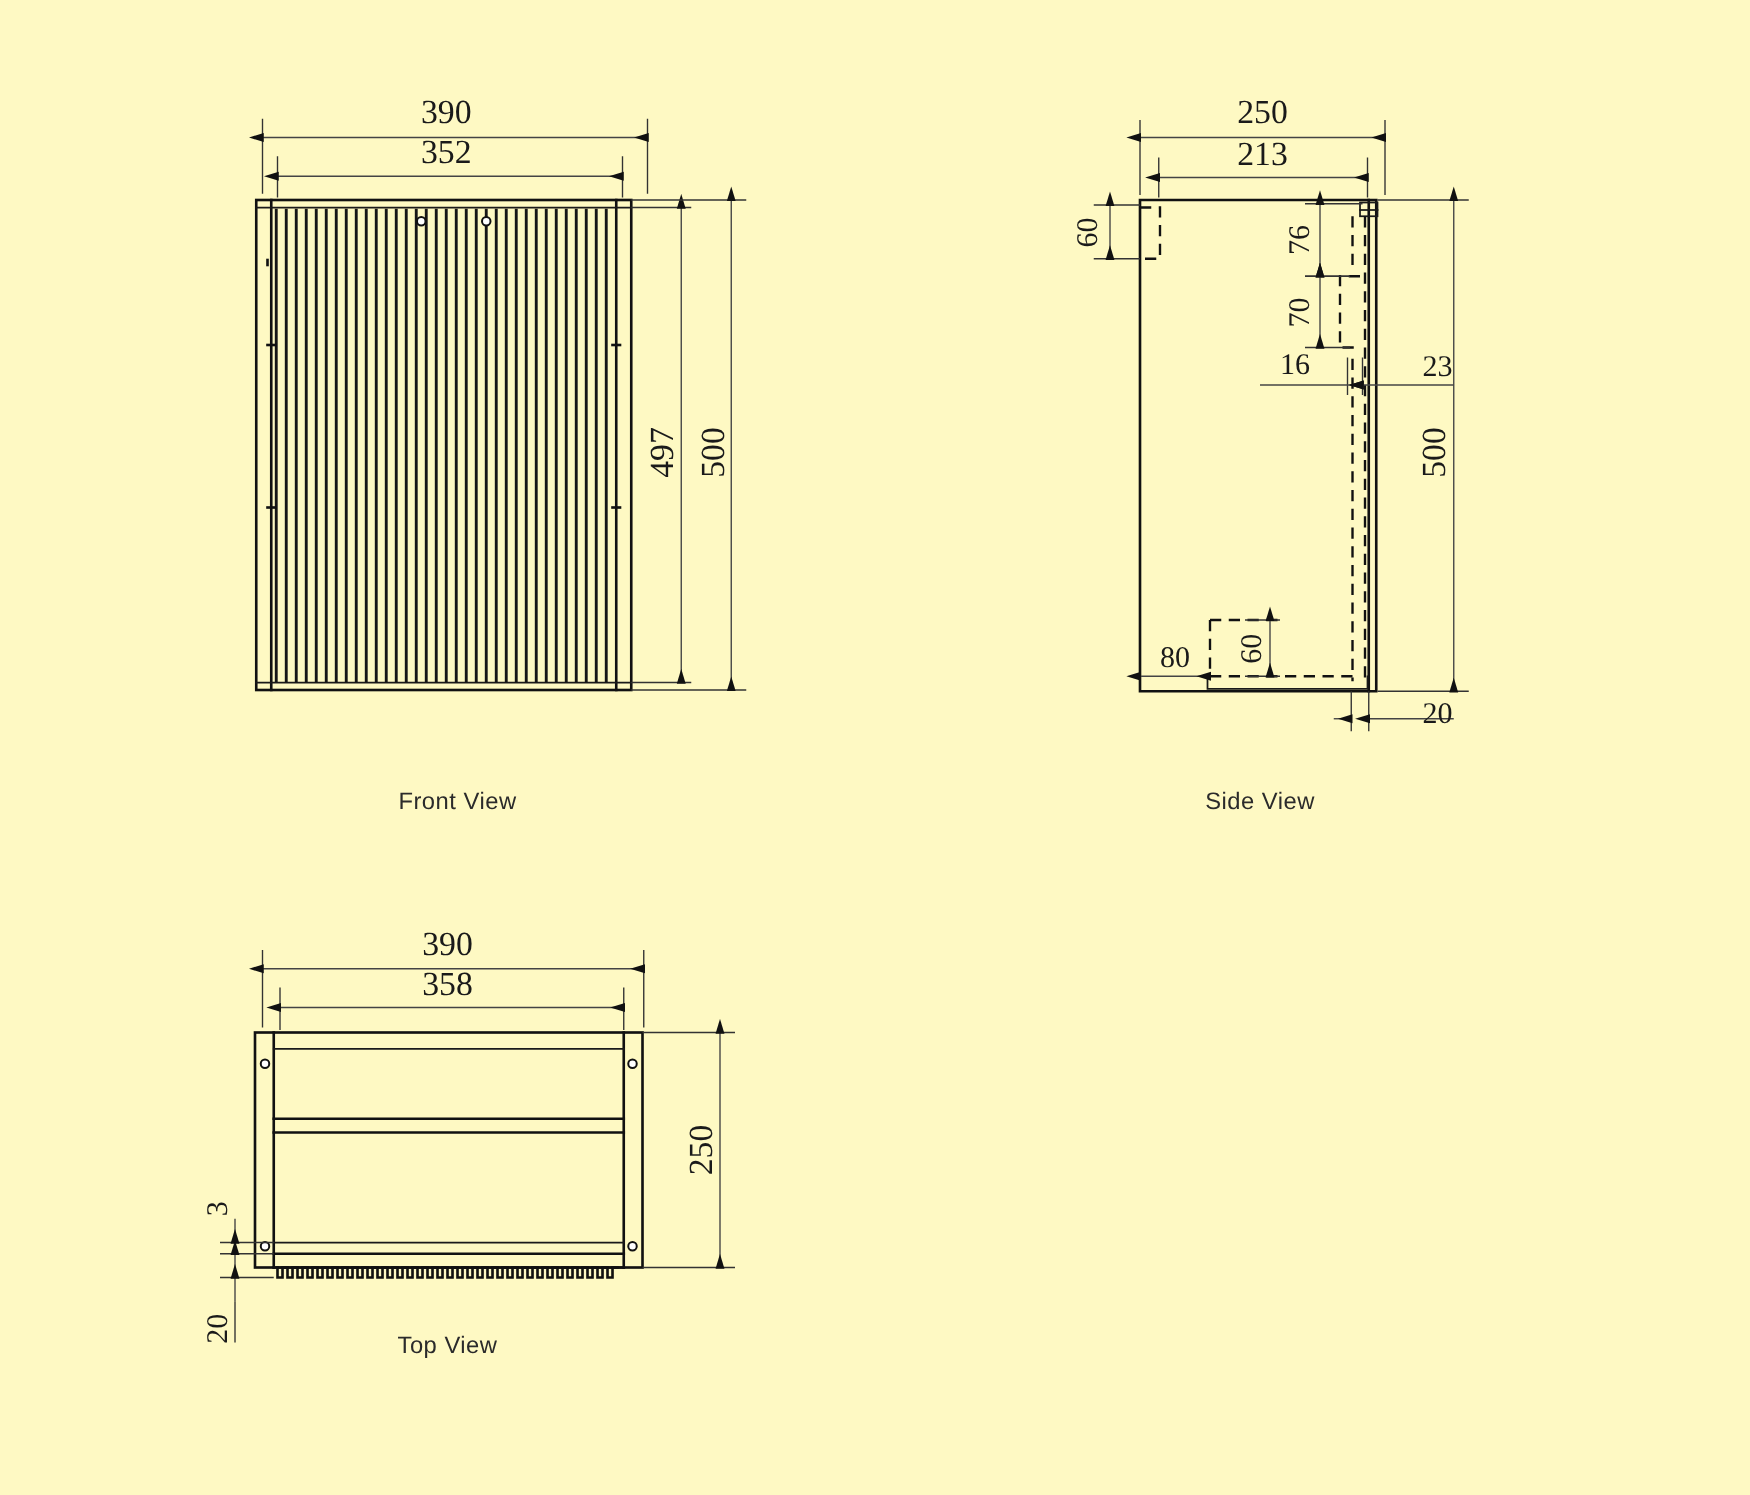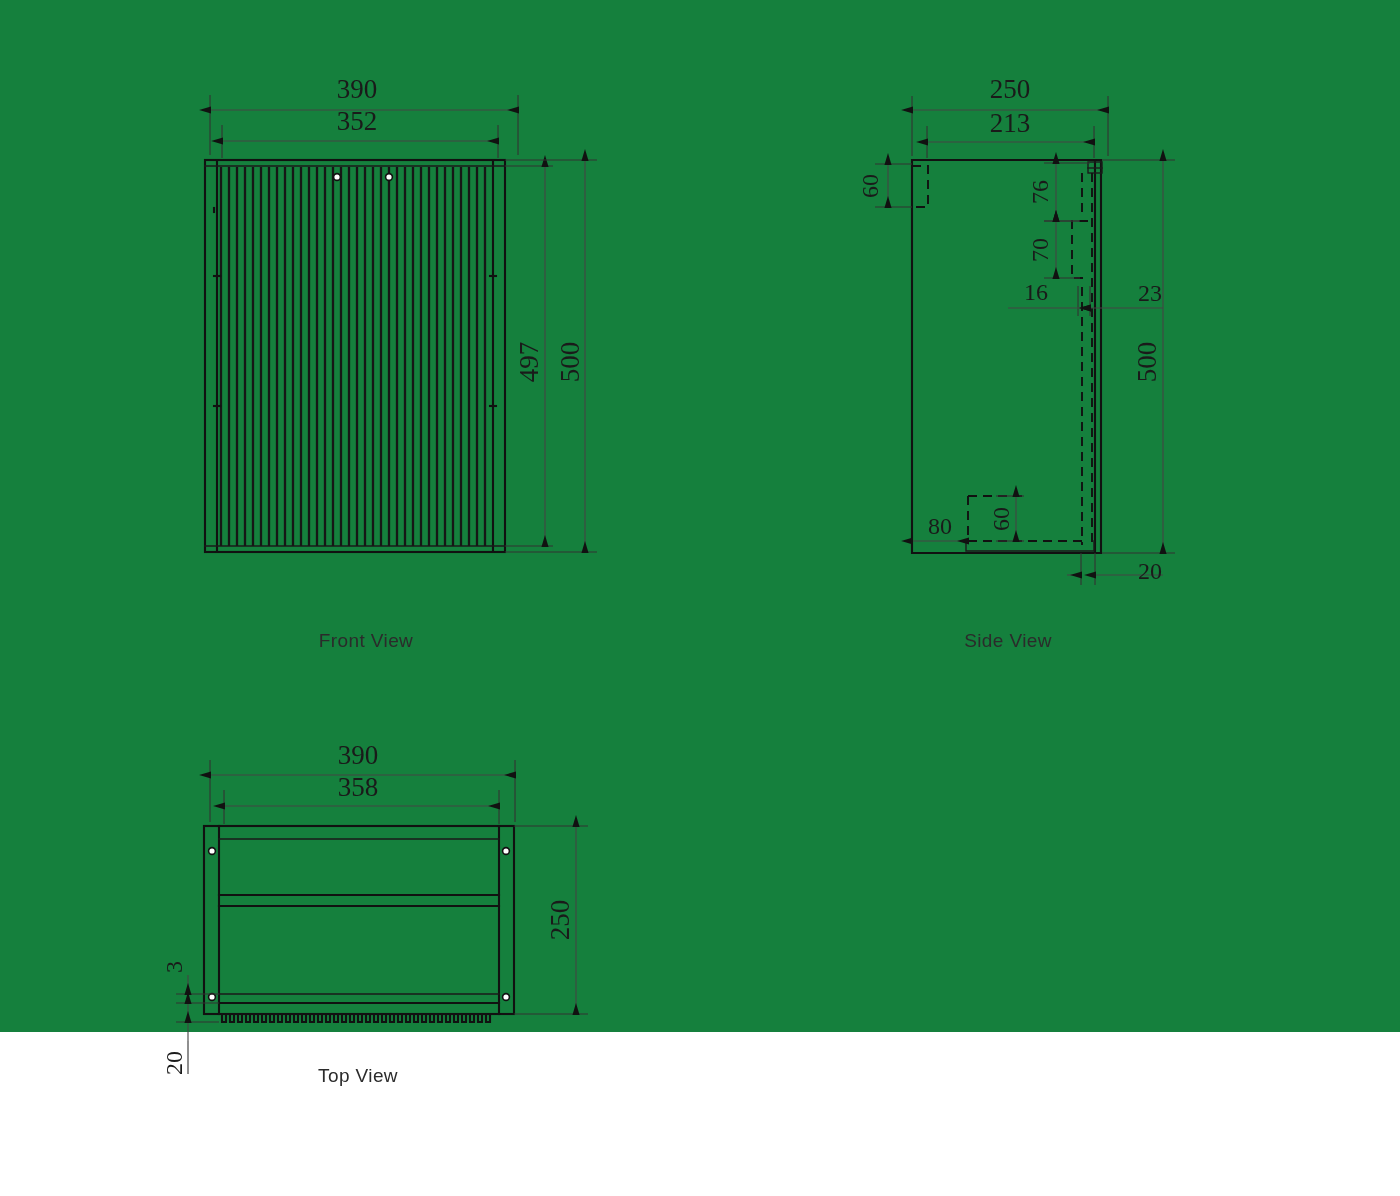--- a/index.html
+++ b/index.html
@@ -12,22 +12,22 @@
     width: 1400px;
     height: 1196px;
     position: relative;
     font-family: "Liberation Sans", sans-serif;
     overflow: hidden;
   }
   #sheet {
     position: absolute;
     left: 0; top: 0;
     width: 1400px;
-    height: 1032px;
-    background: #15803d;
+    height: 1196px;
+    background: #fef9c3;
   }
   svg.drawing {
     position: absolute;
     left: 0; top: 0;
     width: 1400px;
     height: 1196px;
     display: block;
   }
   .dim-text {
     font-family: "Liberation Serif", serif;

